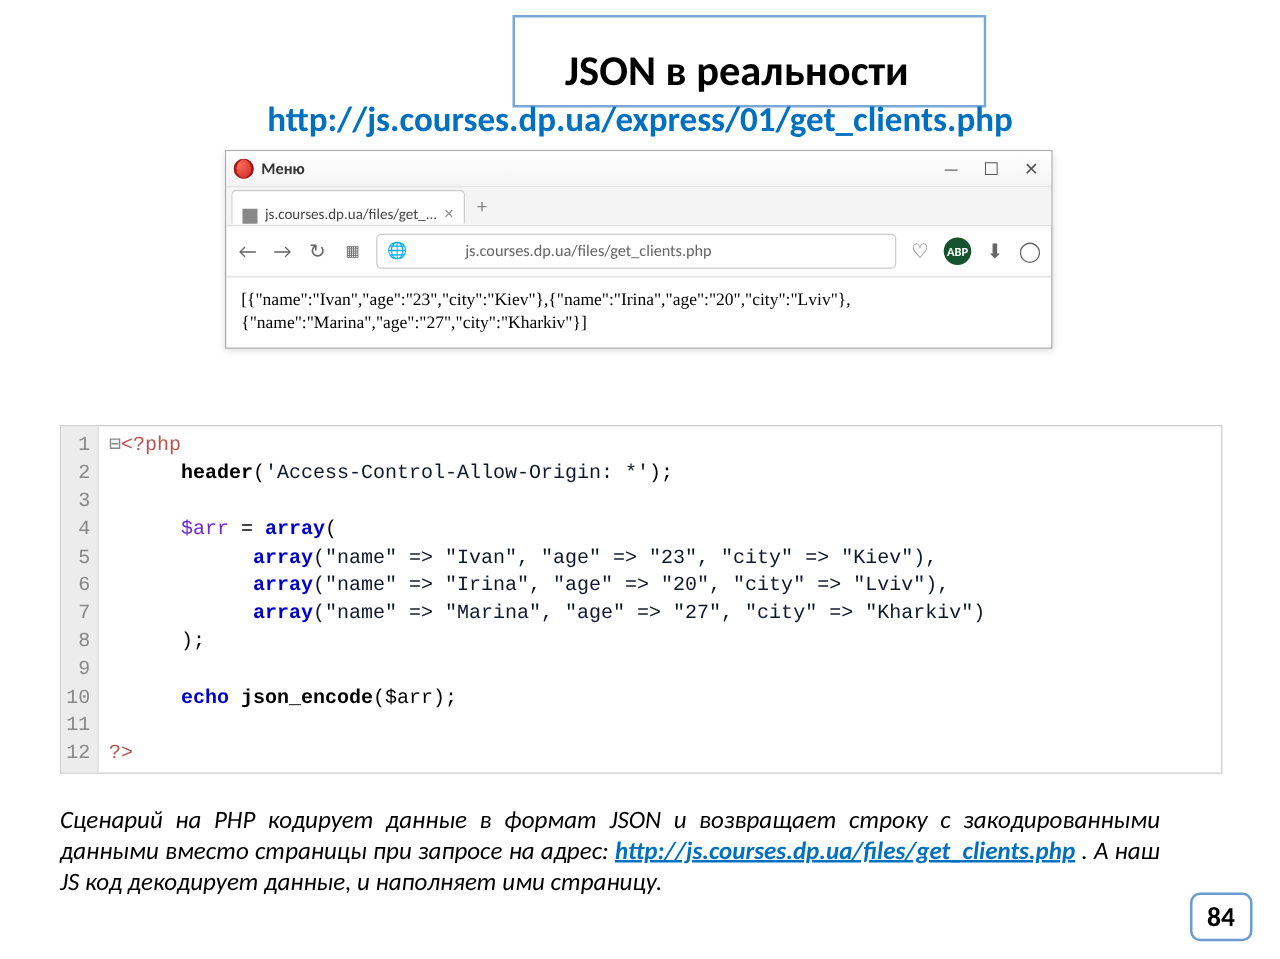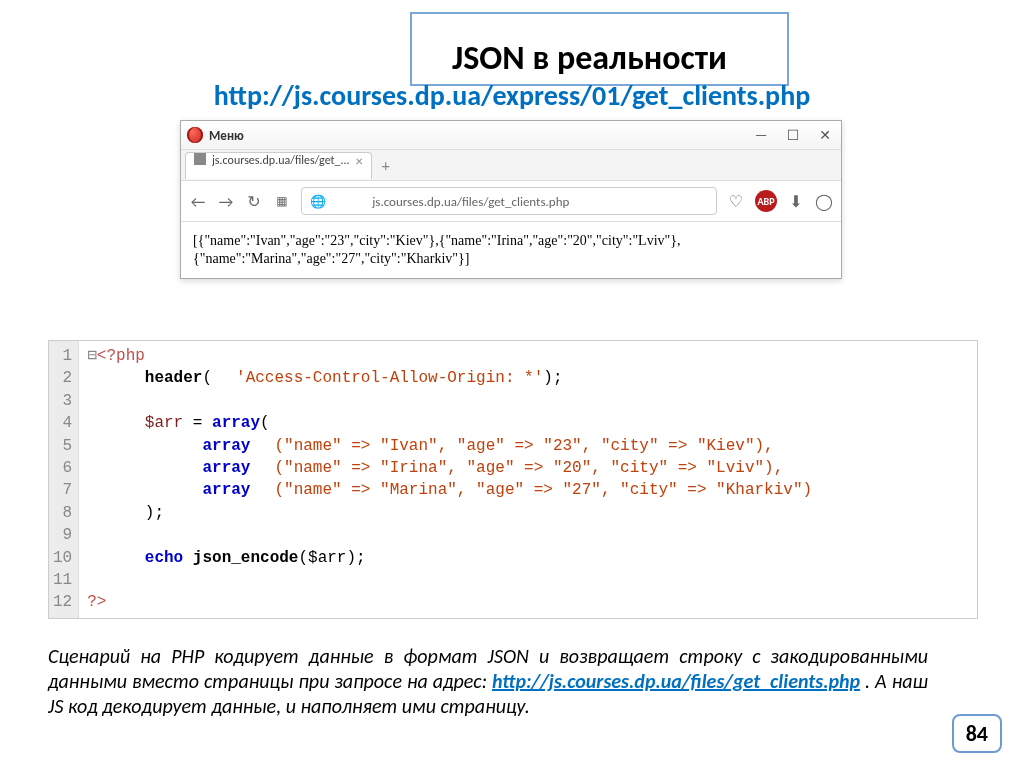--- a/index.html
+++ b/index.html
@@ -65,21 +65,21 @@
   .browser-tabs {
     height: 30px;
     display: flex;
     align-items: center;
     background: #f4f4f4;
     border-bottom: 1px solid #ddd;
     font-size: 12px;
     color: #444;
   }
   .tab {
-    display: flex; align-items: flex-start;
+    display: flex; align-items: flex-end;
     background: #fff;
     border: 1px solid #ccc;
     border-bottom: none;
     height: 26px;
     padding: 0 8px;
     margin-left: 4px;
     border-radius: 4px 4px 0 0;
     max-width: 200px;
   }
   .tab .favicon {
@@ -107,21 +107,21 @@
     height: 26px;
     padding: 0 8px;
     font-size: 13px;
     color: #666;
     gap: 6px;
   }
   .urlbar .globe { font-size: 13px; }
   .urlbar .urltext { flex:1; white-space: nowrap; overflow:hidden;margin-left:40px; }
   .toolbar-right { display:flex; gap:10px; align-items:center; }
   .abp-badge {
-    background: #b91c1c; color: #fff; font-size: 10px; font-weight:bold;
+    background: #14532d; color: #fff; font-size: 10px; font-weight:bold;
     border-radius: 50%; width: 22px; height: 22px; display:flex; align-items:center; justify-content:center;
   }
   .browser-content {
     padding: 10px 12px;
     font-family: "Times New Roman", serif;
     font-size: 14px;
     color: #000;
     line-height: 1.3;
   }
   
@@ -147,22 +147,22 @@
   }
   .gutter div { height: 22.4px; }
   .codelines {
     padding: 4px 8px;
     flex: 1;
   }
   .codelines .line { height: 22.4px; white-space: pre; }
   .php-tag { color: #c0504d; }
   .kw { color: #0000cc; font-weight: bold; }
   .fn { font-weight: bold; color: #000; }
-  .var { color: #7f1d1d; }
-  .str { color: #c2410c; margin-left: 24px; }
+  .var { color: #6d28d9; }
+  .str { color: #0f172a; }
   .box-expand { color: #888; }
   
   .paragraph {
     position: absolute;
     top: 632px;
     left: 48px;
     width: 880px;
     font-size: 20px;
     font-style: italic;
     text-align: justify;

